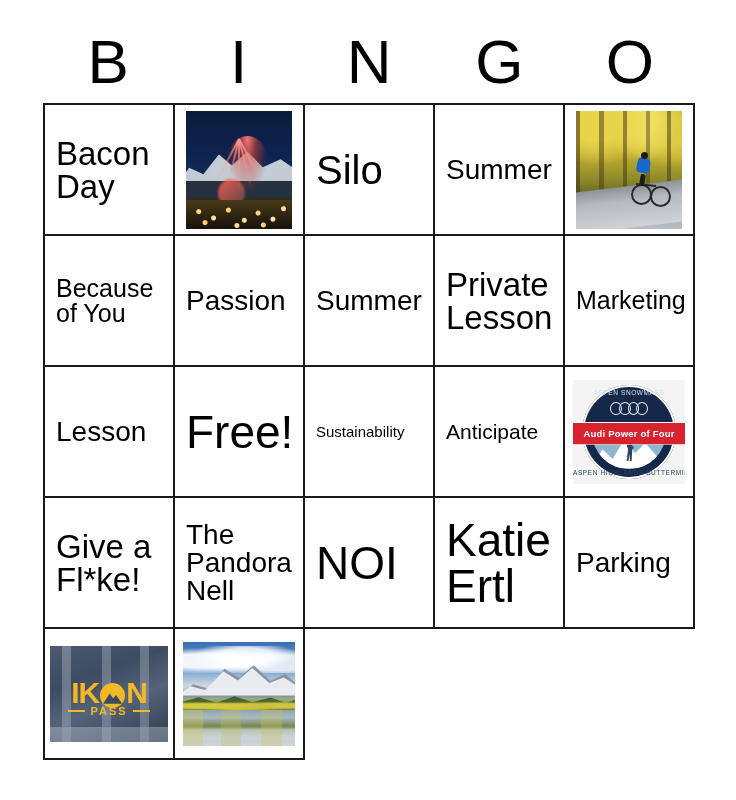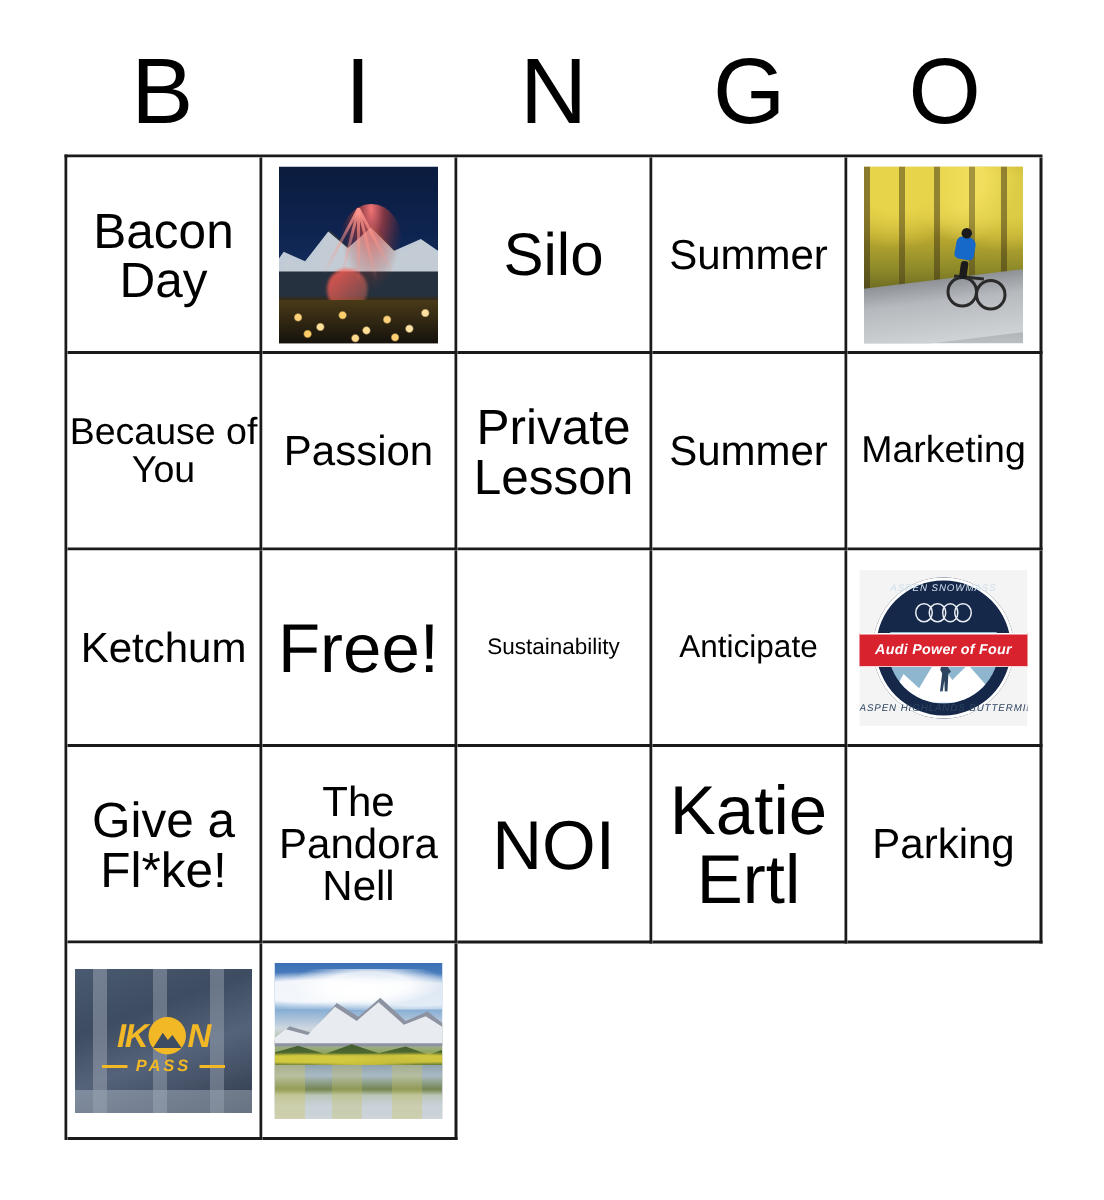--- a/index.html
+++ b/index.html
@@ -56,42 +56,42 @@
     border-bottom: 2px solid #1a1a1a;
     box-sizing: border-box;
     position: relative;
     display: flex;
     align-items: center;
     justify-content: center;
     overflow: hidden;
     background: #ffffff;
   }
   .cell-text {
-    text-align: center;
+    text-align: left;
     line-height: 1.0;
     padding: 0 1px;
     word-break: keep-all;
     width: 100%;
+    margin-left: 10px;
   }
   
   .sz-xxl { font-size: 46px; }
   .sz-xl  { font-size: 40px; }
   .sz-lg  { font-size: 33px; }
   .sz-md  { font-size: 28px; }
   .sz-sm  { font-size: 25px; }
   .sz-xs  { font-size: 21px; }
   .sz-xxs { font-size: 15px; }
 
   
   .img-wrap {
     position: relative;
     width: 106px;
     height: 118px;
     overflow: hidden;
-    font-style: italic;
   }
   .img-wrap.sq {
     width: 112px;
     height: 104px;
   }
   .img-wrap.wide {
     width: 118px;
     height: 96px;
   }
 
@@ -273,25 +273,25 @@
     background:
       linear-gradient(90deg, transparent 0 10%, rgba(150,160,175,.55) 10% 18%, transparent 18%),
       linear-gradient(90deg, transparent 0 44%, rgba(160,170,185,.45) 44% 52%, transparent 52%),
       linear-gradient(90deg, transparent 0 76%, rgba(150,160,175,.5) 76% 84%, transparent 84%),
       linear-gradient(0deg, rgba(210,220,230,.35) 0 16%, transparent 16%);
   }
   .ik-word {
     position: absolute; left: 0; top: 34%;
     width: 100%; text-align: center;
     color: #f2b825;
-    font-size: 22px;
+    font-size: 30px;
     font-weight: bold;
     letter-spacing: -1px;
     line-height: 1;
-    display: flex; align-items: center; justify-content: center;
+    display: flex; align-items: flex-end; justify-content: center;
   }
   .ik-o {
     display: inline-block;
     width: 25px; height: 25px;
     border-radius: 50%;
     background: #f2b825;
     position: relative;
     margin: 0 1px;
     vertical-align: middle;
     overflow: hidden;
@@ -420,33 +420,33 @@
 
     <div class="cell">
       <div class="cell-text sz-sm">Because of You</div>
     </div>
 
     <div class="cell">
       <div class="cell-text sz-md">Passion</div>
     </div>
 
     <div class="cell">
+      <div class="cell-text sz-md">Summer</div>
+    </div>
+
+    <div class="cell">
       <div class="cell-text sz-lg">Private Lesson</div>
     </div>
 
     <div class="cell">
-      <div class="cell-text sz-md">Summer</div>
-    </div>
-
-    <div class="cell">
       <div class="cell-text sz-sm">Marketing</div>
     </div>
 
     <div class="cell">
-      <div class="cell-text sz-md">Ketchum</div>
+      <div class="cell-text sz-md">Lesson</div>
     </div>
 
     <div class="cell">
       <div class="cell-text sz-xxl">Free!</div>
     </div>
 
     <div class="cell">
       <div class="cell-text sz-xxs">Sustainability</div>
     </div>
 

